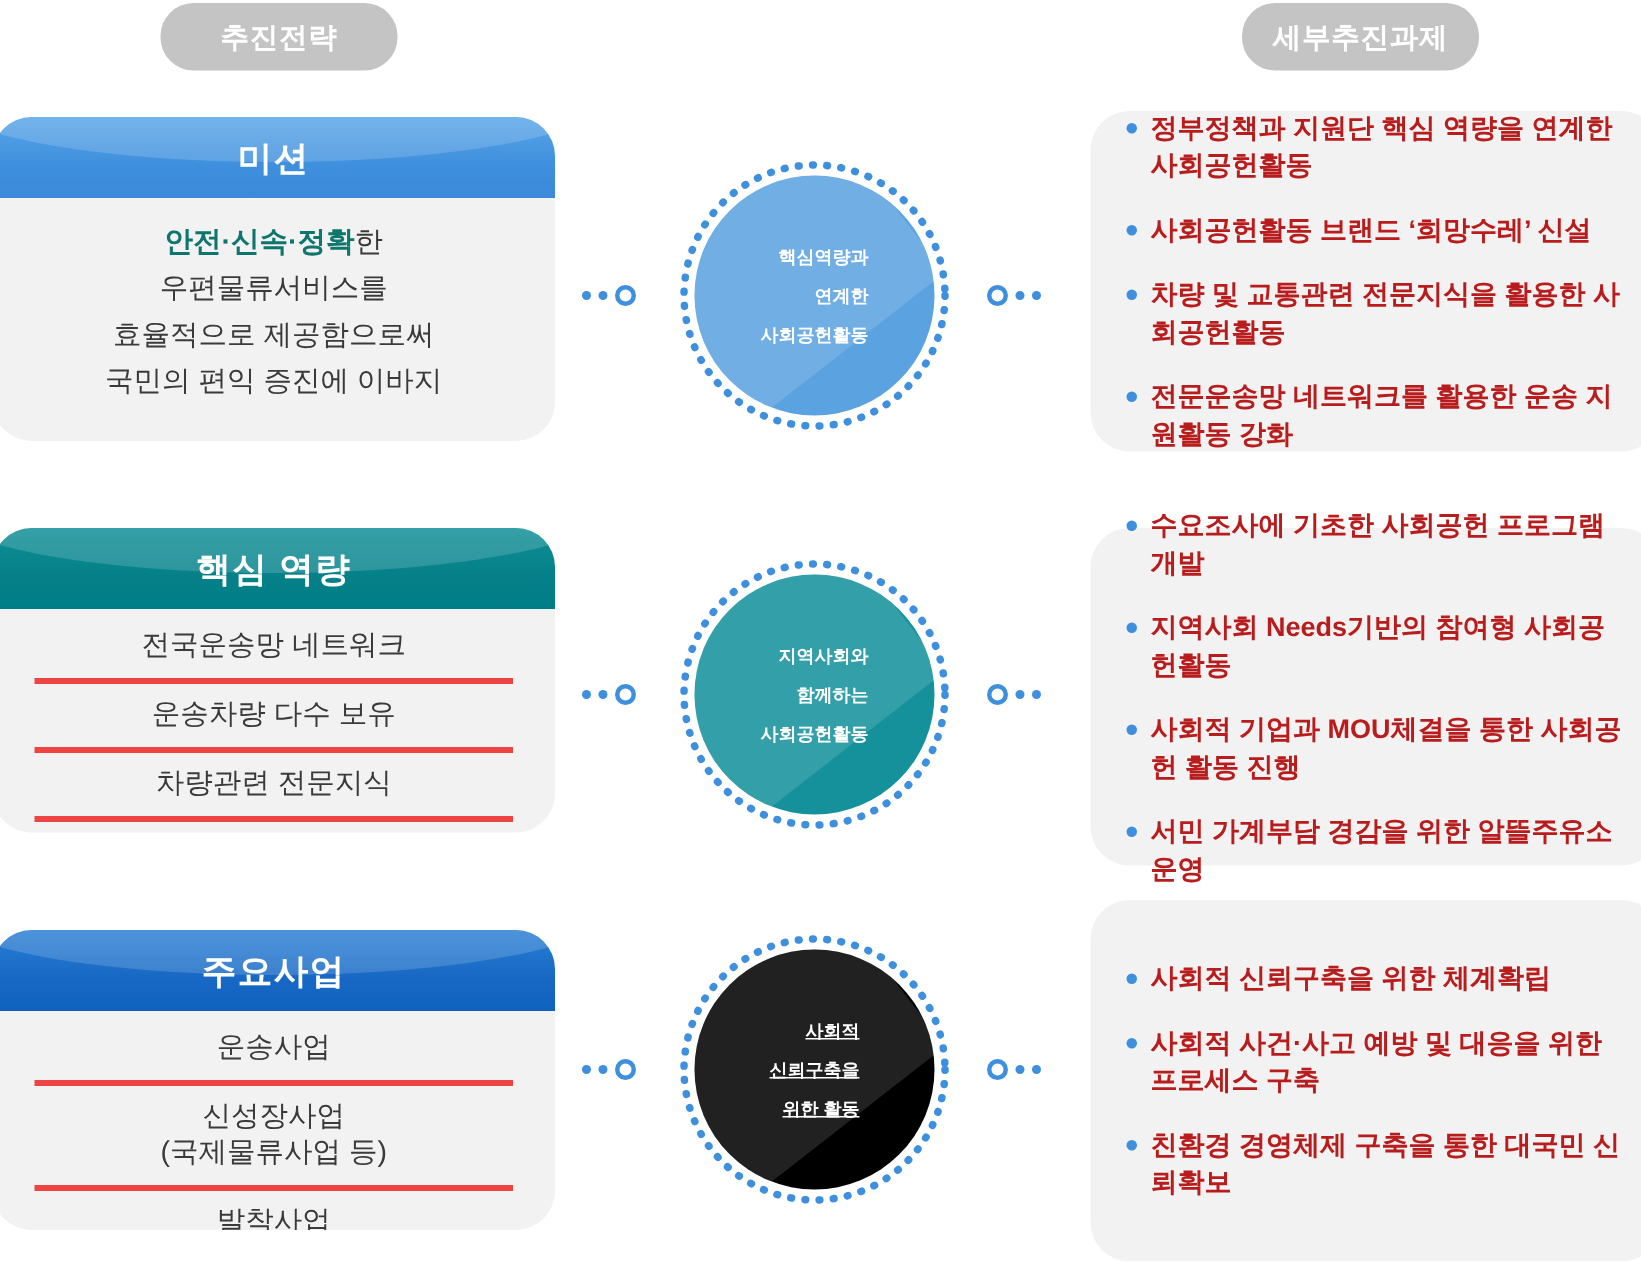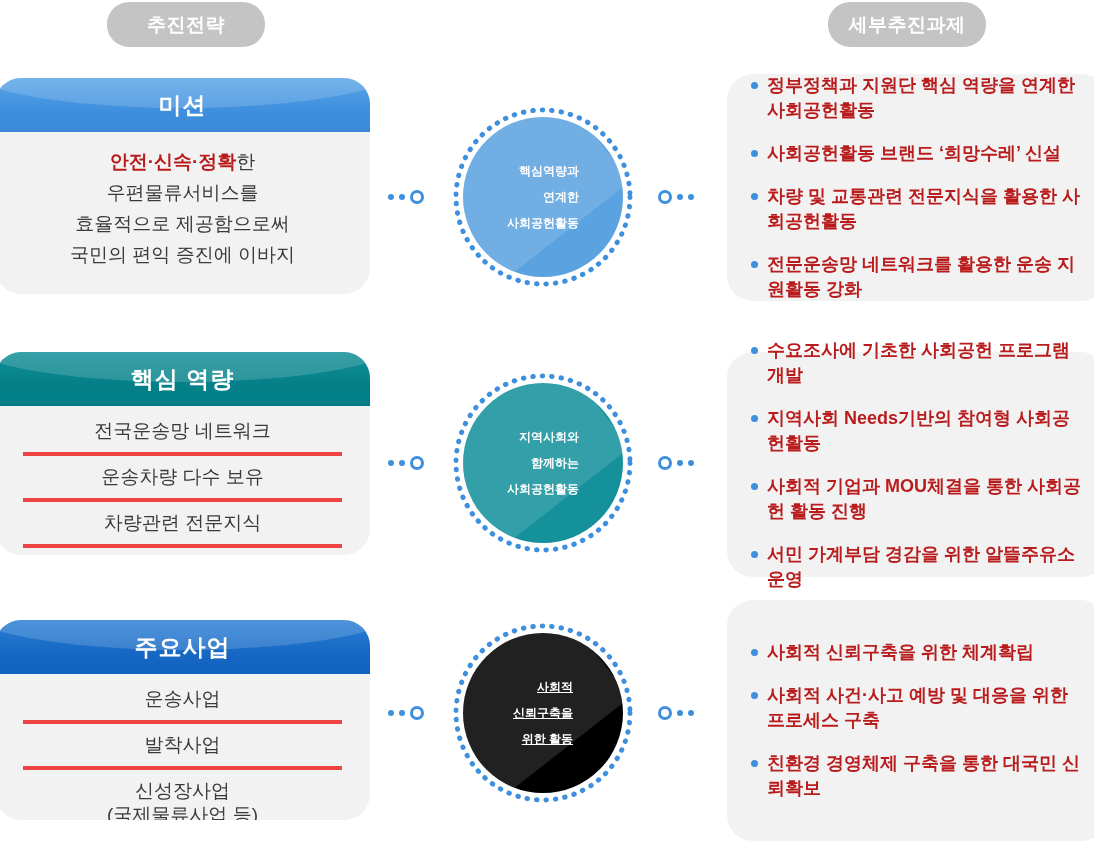--- a/index.html
+++ b/index.html
@@ -79,21 +79,21 @@
 
   
   .mission-body {
     padding: 14px 10px 16px;
     text-align: center;
     font-size: 19px;
     line-height: 31px;
     color: #3a3a3a;
     font-weight: normal;
   }
-  .mission-body .accent { color: #b91c1c; font-weight: bold; }
+  .mission-body .accent { color: #0f766e; font-weight: bold; }
 
   
   .list-body { padding: 4px 28px 8px; }
   .list-row {
     text-align: center;
     font-size: 19px;
     line-height: 24px;
     color: #3a3a3a;
     padding: 9px 0;
     border-top: 4px solid #ef4444;
@@ -298,25 +298,25 @@
 
 <div class="row" id="row-2">
 
   <div class="card">
     <div class="card-header hdr-blue-dark">
       <div class="gloss"></div>
       <div class="label">주요사업</div>
     </div>
     <div class="list-body">
       <div class="list-row">운송사업</div>
-      <div class="list-row">발착사업</div>
       <div class="list-row">
         <span>신성장사업</span>
         <span class="sub">(국제물류사업 등)</span>
       </div>
+      <div class="list-row">발착사업</div>
     </div>
   </div>
 
   <div class="conn conn-left">
     <span class="cdot"></span>
     <span class="cdot"></span>
     <span class="cring"></span>
   </div>
 
   <div class="circle-wrap">

